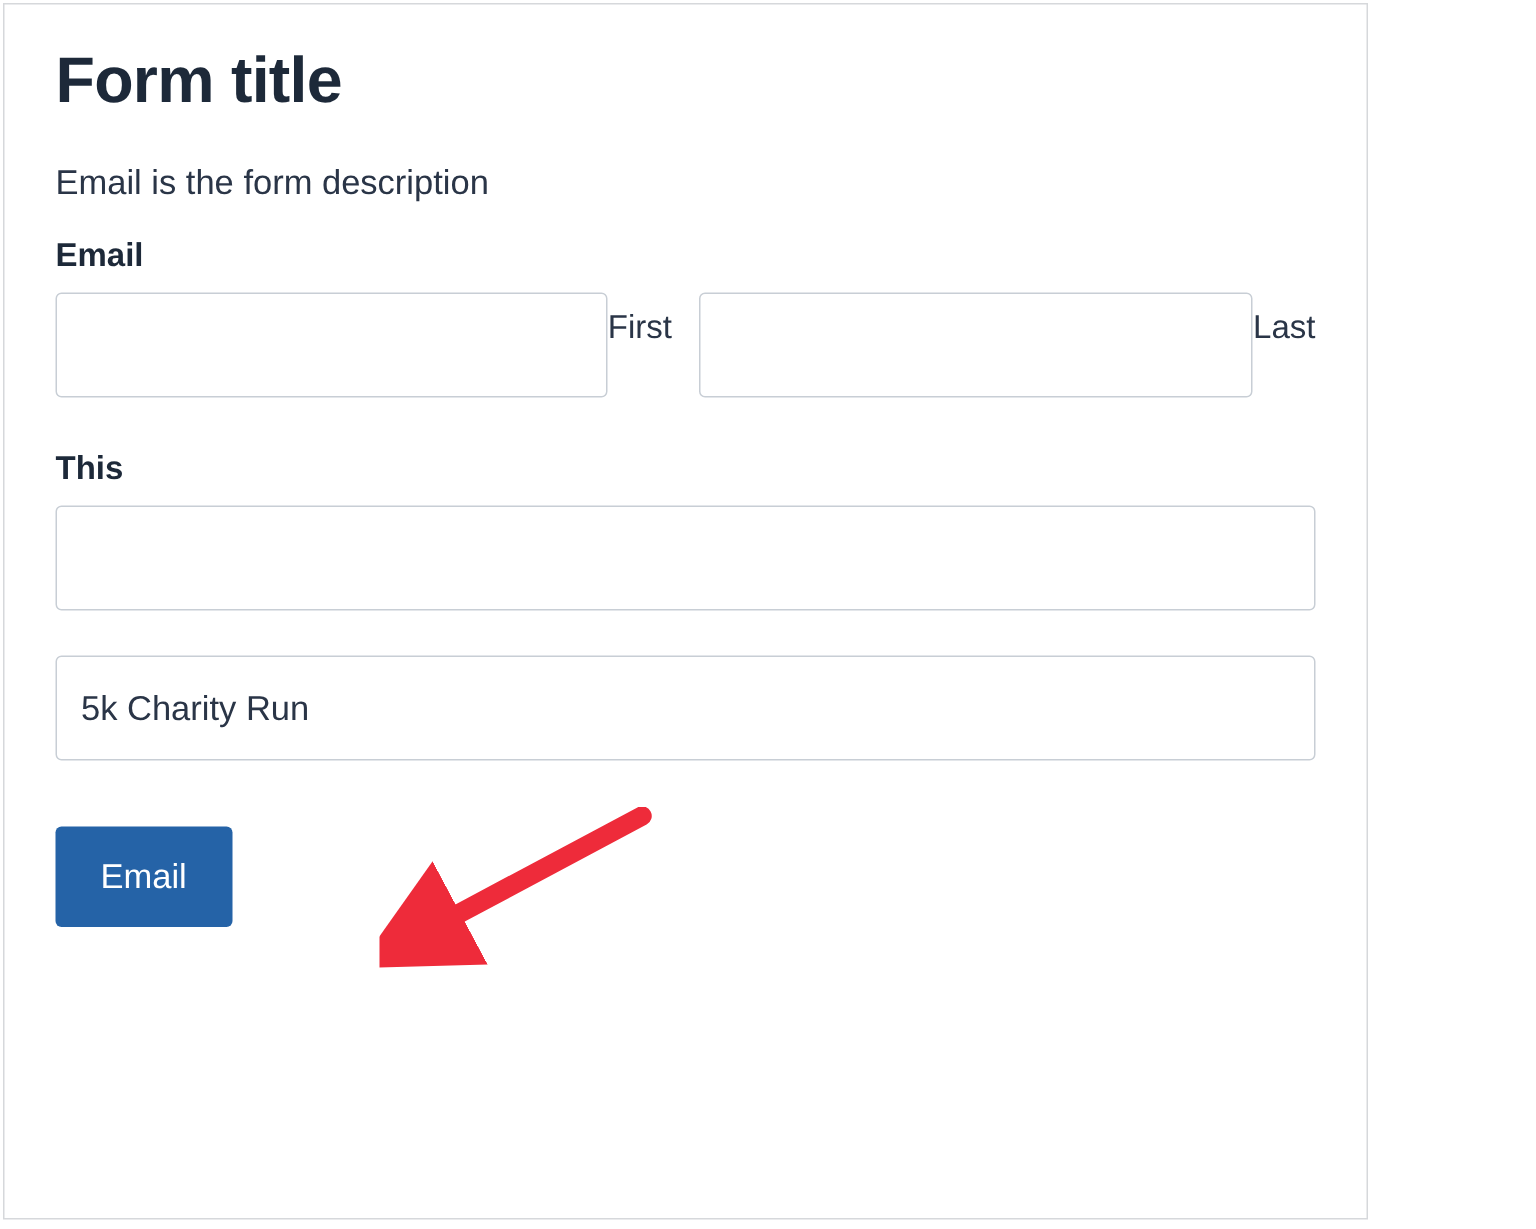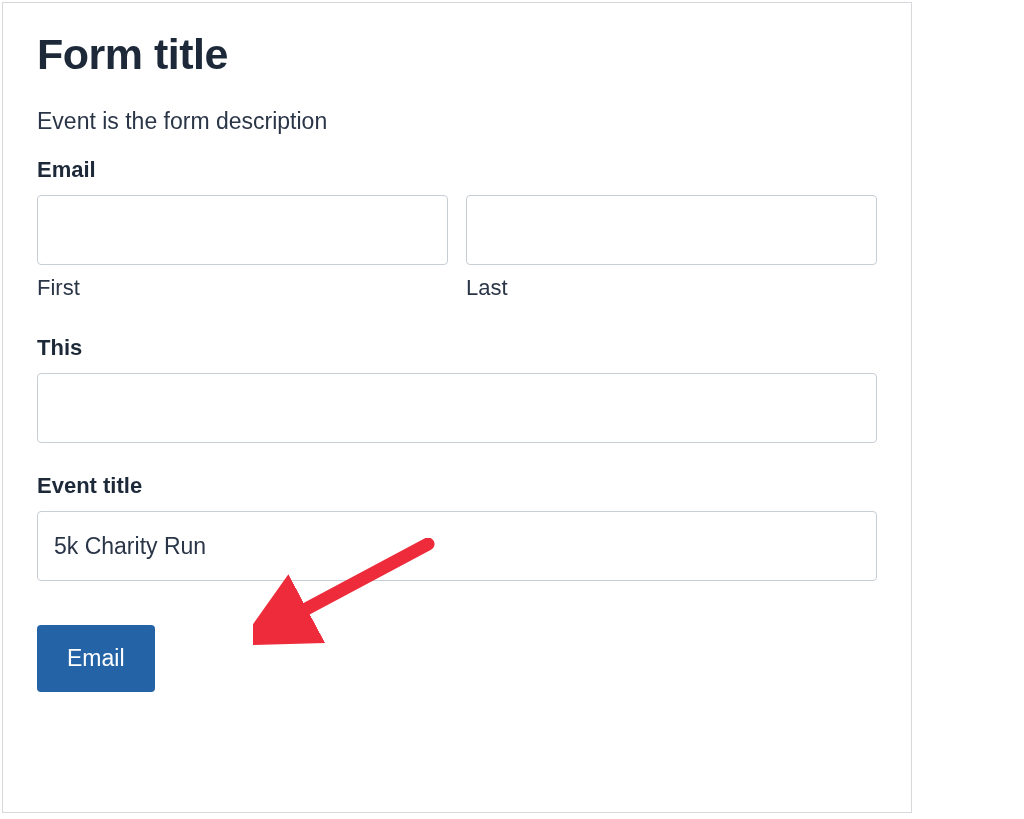--- a/index.html
+++ b/index.html
@@ -45,21 +45,21 @@
       margin-bottom: 12px;
     }
     .name-row {
       display: flex;
       gap: 18px;
       margin-bottom: 34px;
     }
     .name-col {
       flex: 1;
       display: flex;
-      flex-direction: column;
+      flex-direction: row;
     }
     .text-input {
       width: 100%;
       height: 70px;
       border: 1px solid #c8ced5;
       border-radius: 4px;
       font-size: 23px;
       padding: 0 16px;
       color: #2a3547;
       background: #fff;
@@ -92,21 +92,21 @@
       pointer-events: none;
     }
   </style>
 </head>
 <body>
 
 <div class="form-container">
 
   <h1 class="form-title">Form title</h1>
 
-  <p class="form-description">Event is the form description</p>
+  <p class="form-description">Email is the form description</p>
 
   <div class="field-block" style="margin-bottom:34px;">
     <label class="field-label">Email</label>
     <div class="name-row">
       <div class="name-col">
         <input type="text" class="text-input" value="" style="">
         <span class="sub-label">First</span>
       </div>
       <div class="name-col">
         <input type="text" class="text-input" value="" style="">
@@ -114,21 +114,20 @@
       </div>
     </div>
   </div>
 
   <div class="field-block">
     <label class="field-label">This</label>
     <input type="text" class="text-input" value="" style="">
   </div>
 
   <div class="field-block">
-    <label class="field-label">Event title</label>
     <input type="text" class="text-input" value="5k Charity Run" style="">
   </div>
 
   <button class="submit-button">Email</button>
 
   <svg class="annotation-arrow" width="190" height="110" viewBox="0 0 190 110">
     <defs>
       <marker id="arrowhead" markerWidth="7" markerHeight="6" refX="1.2" refY="3" orient="auto" markerUnits="strokeWidth">
         <polygon points="0 0, 6 3, 0 6" fill="#ee2b3a"></polygon>
       </marker>

